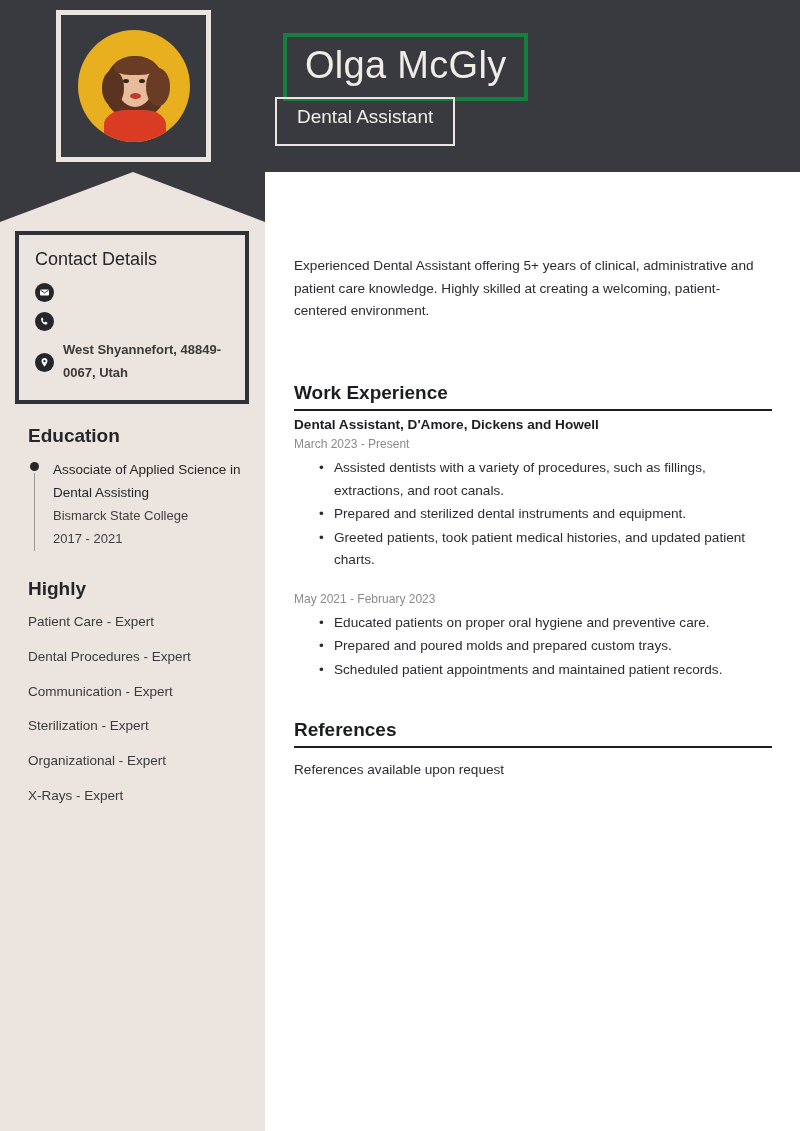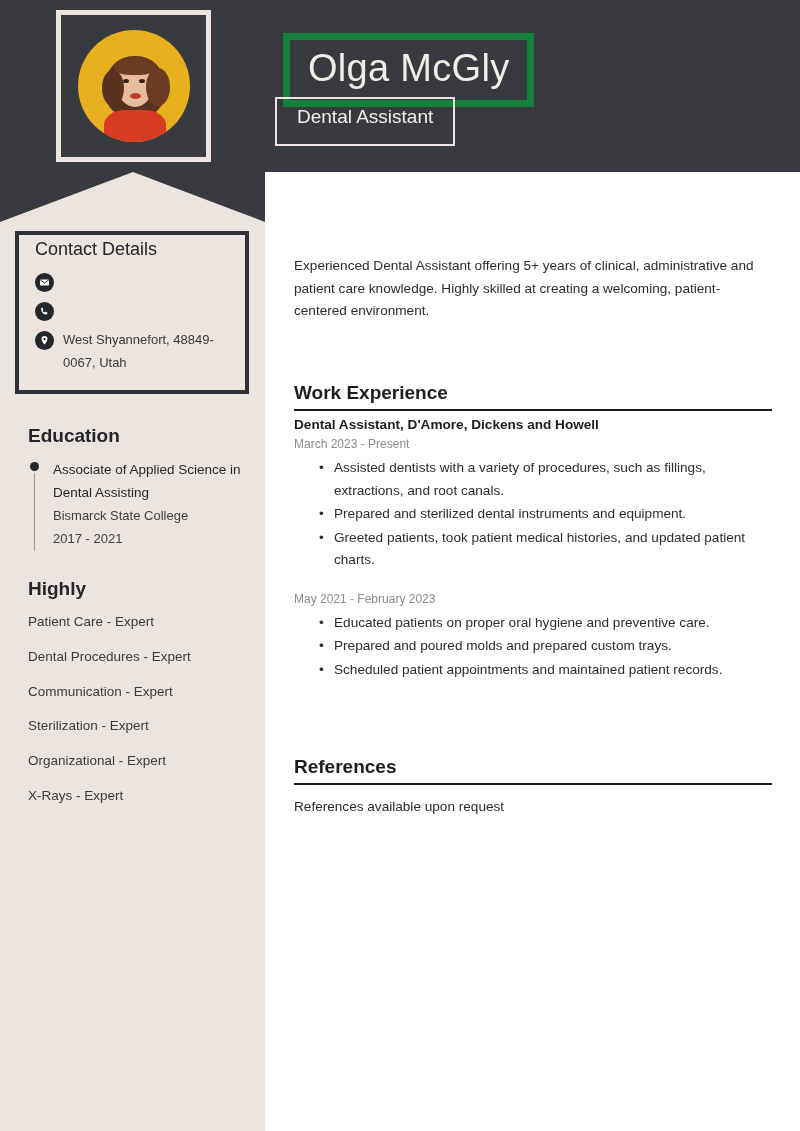--- a/index.html
+++ b/index.html
@@ -144,21 +144,21 @@
     border-radius: 36% 36% 0 0;
     background: #d93b23;
   }
 
   
   .name-box {
     position: absolute;
     left: 283px;
     top: 33px;
     padding: 4px 18px 8px 18px;
-    border: 7px solid #15803d;
+    border: 4px solid #15803d;
     color: #f2ece7;
     font-size: 38px;
     line-height: 48px;
     letter-spacing: 0.3px;
     white-space: nowrap;
   }
   .title-box {
     position: absolute;
     left: 275px;
     top: 97px;
@@ -171,32 +171,33 @@
   }
 
   
   .contact-box {
     position: absolute;
     left: 15px;
     top: 231px;
     width: 234px;
     box-sizing: border-box;
     border: 4px solid #2f3239;
-    padding: 4px 16px 16px 16px;
+    padding: 14px 16px 16px 16px;
   }
   .contact-heading {
     font-size: 18px;
     color: #24262b;
     margin: 0 0 12px 0;
     font-weight: 400;
   }
   .contact-row {
     display: flex;
-    align-items: flex-start;
+    align-items: center;
     margin-bottom: 9px;
+    font-weight: bold;
   }
   .contact-row:last-child { margin-bottom: 0; }
   .contact-icon {
     flex: 0 0 auto;
     width: 19px;
     height: 19px;
     border-radius: 50%;
     background: #24262b;
     display: flex;
     align-items: center;
@@ -424,19 +425,19 @@
       <div style="margin-top:18px">
         <p class="job-dates">May 2021 - February 2023</p>
         <ul class="job-bullets">
           <li>Educated patients on proper oral hygiene and preventive care.</li>
           <li>Prepared and poured molds and prepared custom trays.</li>
           <li>Scheduled patient appointments and maintained patient records.</li>
         </ul>
       </div>
     </div>
 
-    <div class="section" style="top:756px">
+    <div class="section" style="top:719px">
       <h2 class="section-title">References</h2>
       <p class="body-text">References available upon request</p>
     </div>
 
   </div>
 </div>
 
 </body></html>

